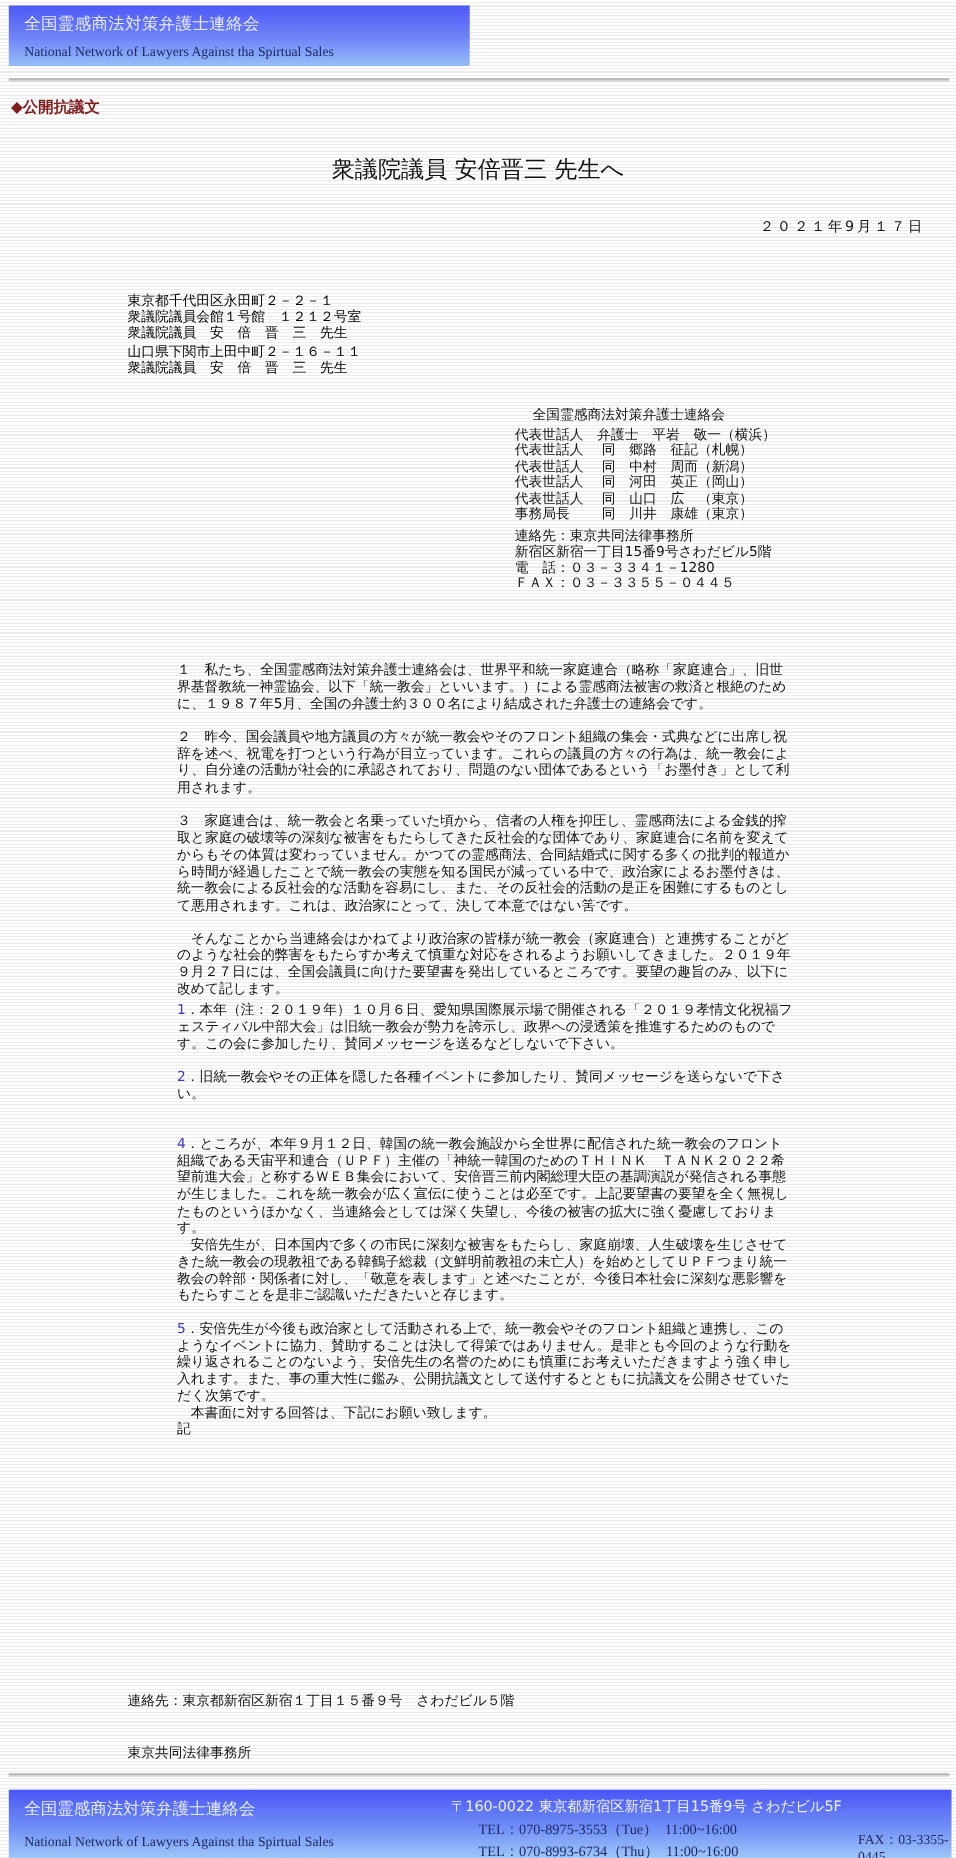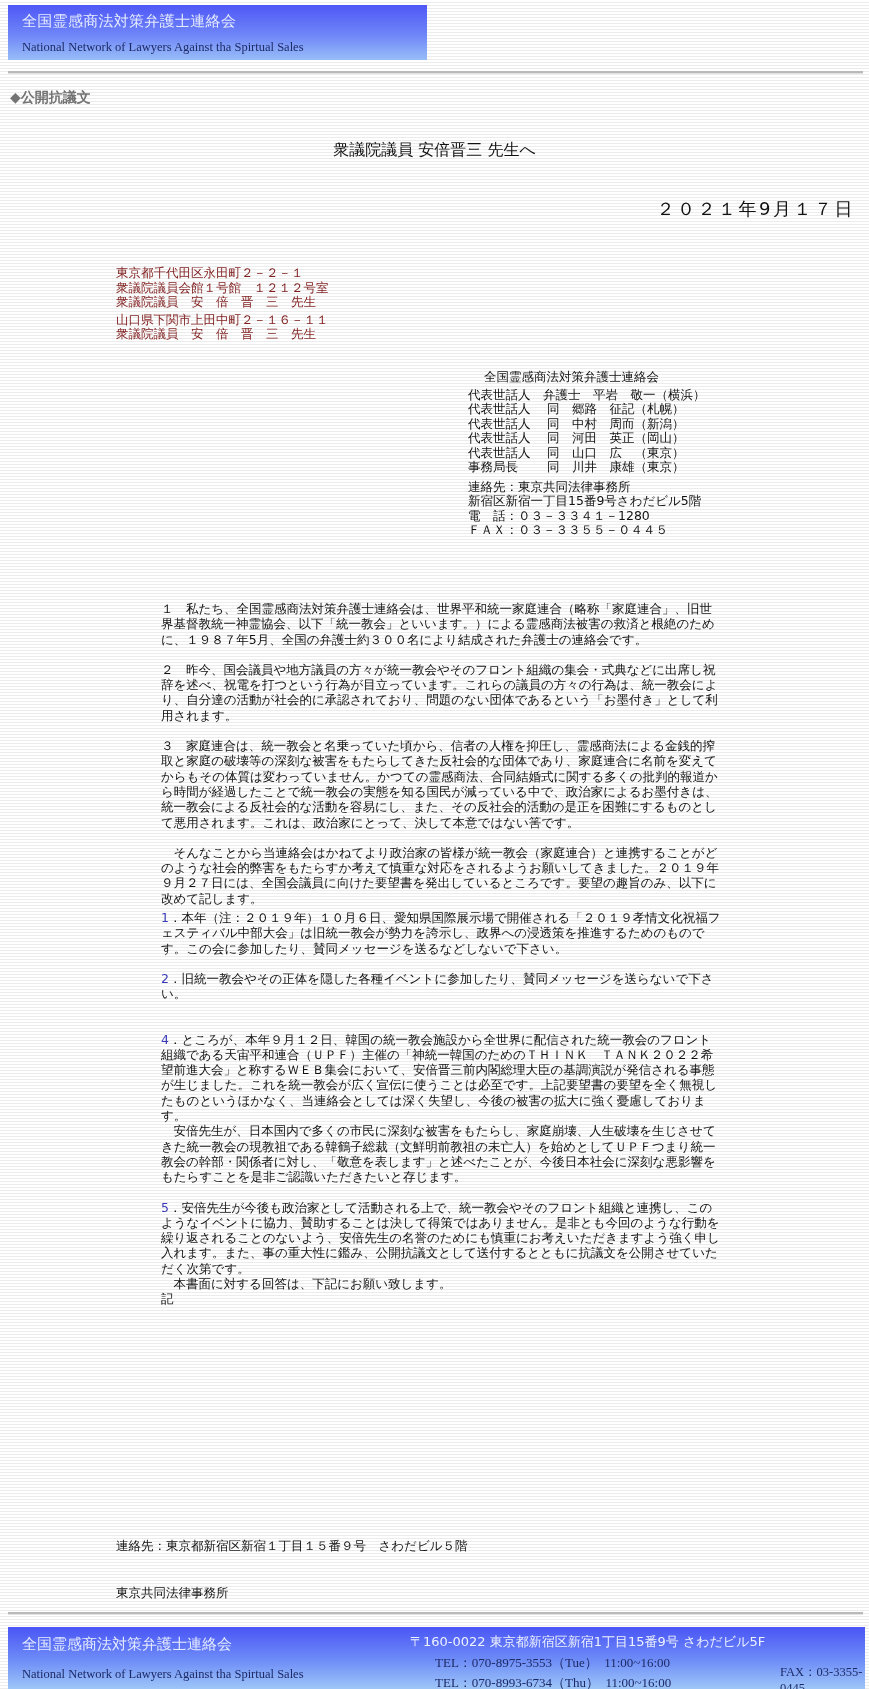--- a/index.html
+++ b/index.html
@@ -16,24 +16,24 @@
   }
   .hdr-banner .jp {
     position:absolute; left:14px; top:7px; font-size:15px; color:#e6ecff;
     font-family:"DejaVu Sans", sans-serif; letter-spacing:0.3px;
   }
   .hdr-banner .en {
     position:absolute; left:14px; top:35px; font-size:12.5px; color:#1d2a66;
     font-family:"Liberation Serif", serif;
   }
   .rule { position:absolute; left:8px; width:855px; height:2px; background:#b9b9b9; border-bottom:1px solid #e2e2e2; }
-  .section-label { position:absolute; left:10px; top:89px; font-size:14px; font-weight:bold; color:#737373; }
-  .title { position:absolute; left:0; width:869px; top:140px; text-align:center; font-size:16px; color:#111; }
-  .date { position:absolute; right:14px; top:197px; font-size:18px; letter-spacing:2.5px; color:#111; }
-  .addr { position:absolute; left:116px; top:266px; font-size:12.5px; line-height:14.5px; color:#7f1d1d; }
+  .section-label { position:absolute; left:10px; top:89px; font-size:14px; font-weight:bold; color:#7f1d1d; }
+  .title { position:absolute; left:0; width:869px; top:140px; text-align:center; font-size:21px; color:#111; }
+  .date { position:absolute; right:28px; top:197px; font-size:13px; letter-spacing:2.5px; color:#111; }
+  .addr { position:absolute; left:116px; top:266px; font-size:12.5px; line-height:14.5px; color:#000000; }
   .addr .gap { height:3px; }
   .sender { position:absolute; left:468px; top:370px; font-size:12.5px; line-height:14.5px; color:#111; }
   .sender .org { padding-left:16px; margin-bottom:3px; }
   .sender .gap { height:5px; }
   .sender .row { white-space:pre; }
   .body { position:absolute; left:161px; top:601px; width:560px; font-size:12.5px; line-height:15.3px; color:#111; }
   .body p { margin:0; }
   .body .sp { height:15px; }
   .body .sp-s { height:4px; }
   .num { color:#3a3ab8; }

